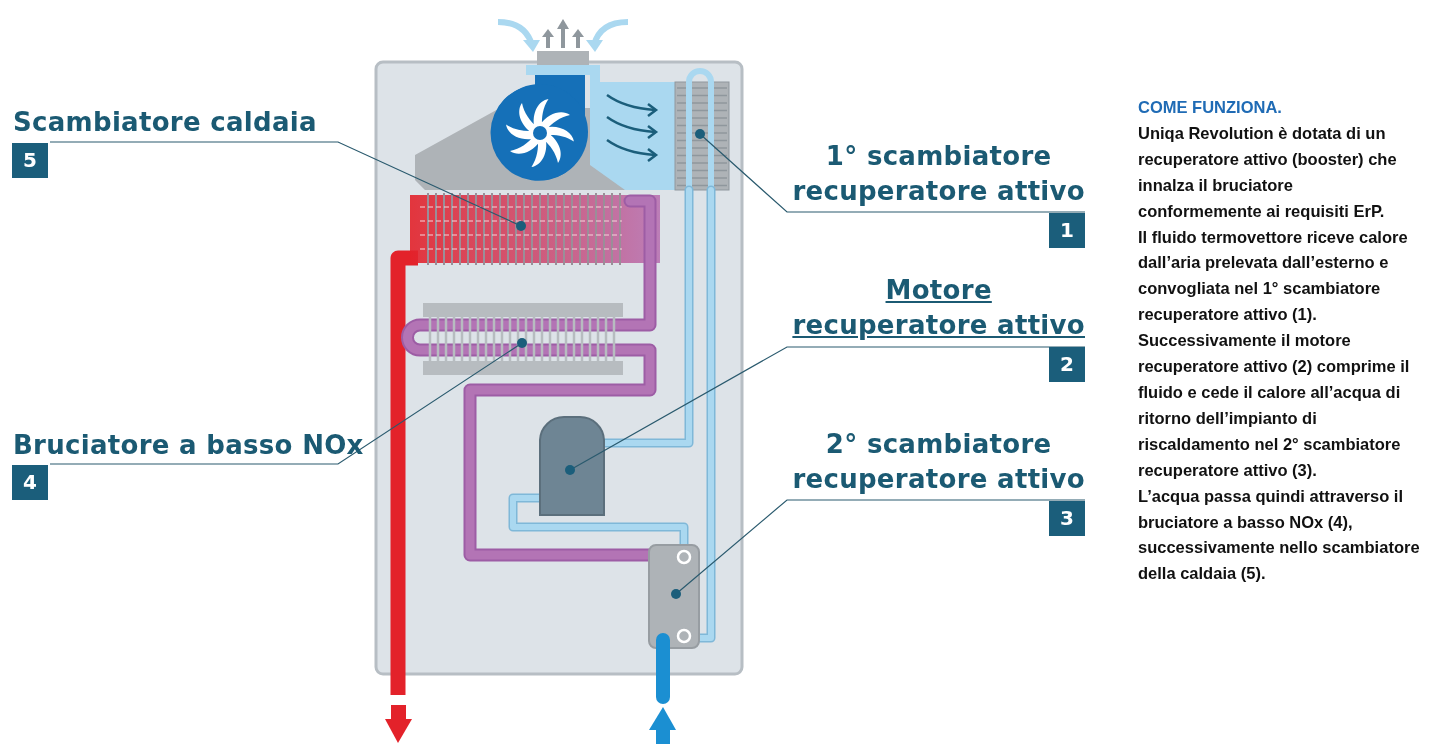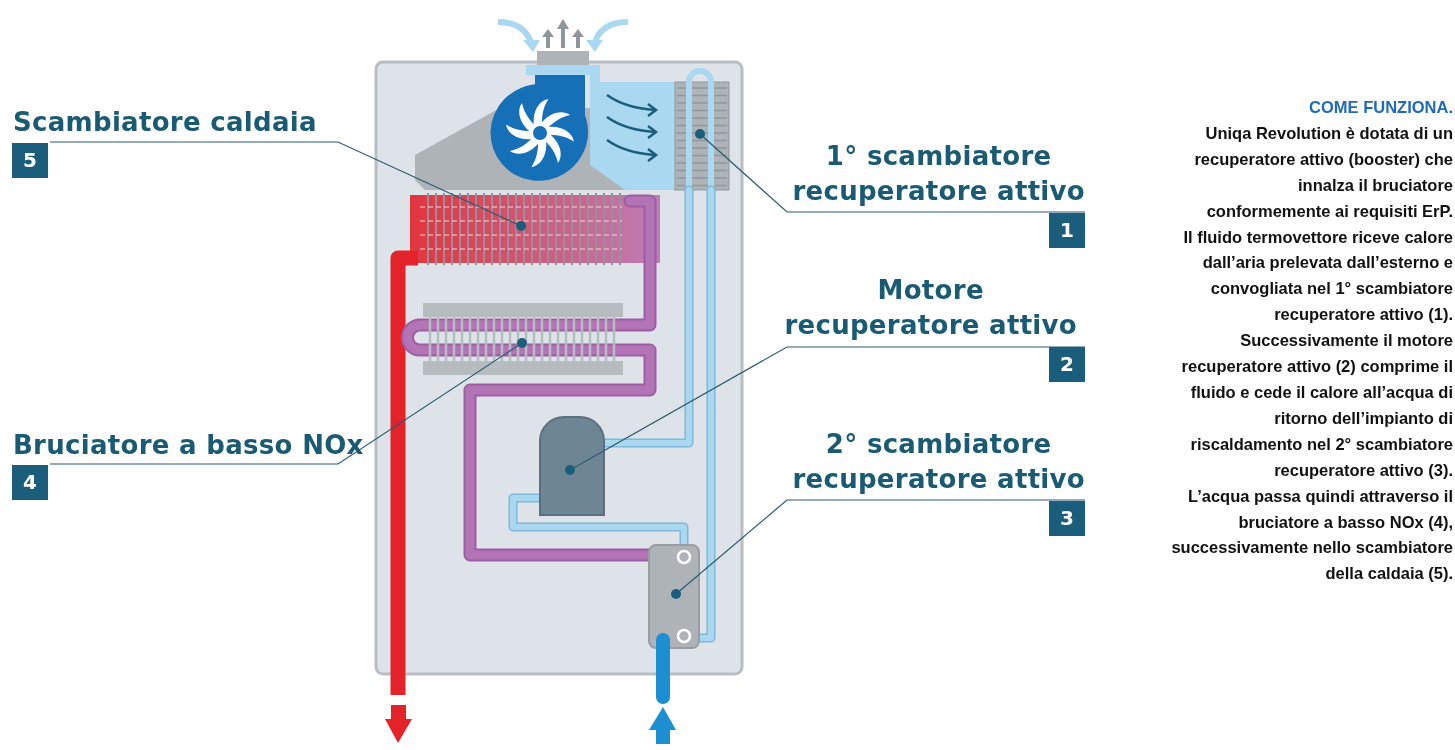--- a/index.html
+++ b/index.html
@@ -3,21 +3,21 @@
 <meta charset="utf-8">
 <style>
   html,body{margin:0;padding:0;background:#fff;}
   body{width:1455px;height:750px;position:relative;overflow:hidden;font-family:"DejaVu Sans",sans-serif;}
   #diagram{position:absolute;left:0;top:0;width:1455px;height:750px;}
   .label{position:absolute;color:#1b5a73;font-family:"DejaVu Sans",sans-serif;font-weight:bold;font-size:26px;line-height:35px;letter-spacing:0.3px;white-space:nowrap;}
   .label.right{text-align:center;}
   .badge{position:absolute;width:36px;height:35px;background:#1b5e7b;color:#fff;font-weight:bold;font-size:20px;line-height:35px;text-align:center;font-family:"DejaVu Sans",sans-serif;}
   #desc{position:absolute;left:1138px;top:95px;width:315px;font-family:"Liberation Sans",sans-serif;font-weight:bold;font-size:16.5px;line-height:25.9px;color:#111;}
   #desc .title{color:#1f6bb5;}
-  #desc div{white-space:nowrap;text-align:right;}
+  #desc div{white-space:nowrap;}
 </style>
 </head>
 <body>
 
 <svg id="diagram" viewBox="0 0 1455 750" xmlns="http://www.w3.org/2000/svg">
 
   <rect x="376" y="62" width="366" height="612" rx="7" fill="#dde3e8" stroke="#b7bec4" stroke-width="3"></rect>
 
   <g>
     <path d="M498,22 Q525,22 532,45" fill="none" stroke="#aad8f0" stroke-width="6"></path>
@@ -223,21 +223,21 @@
 
 <div class="label" style="left:13px;top:428px;">Bruciatore a basso NOx</div>
 <div class="badge" style="left:12px;top:465px;">4</div>
 
 <div class="label right" style="right:370px;top:139px;">
   <div>1° scambiatore</div>
   <div>recuperatore attivo</div>
 </div>
 <div class="badge" style="left:1049px;top:213px;">1</div>
 
-<div class="label right" style="right:378px;top:273px;">
+<div class="label right" style="right:370px;top:273px;text-decoration:underline;">
   <div>Motore</div>
   <div>recuperatore attivo</div>
 </div>
 <div class="badge" style="left:1049px;top:347px;">2</div>
 
 <div class="label right" style="right:370px;top:427px;">
   <div>2° scambiatore</div>
   <div>recuperatore attivo</div>
 </div>
 <div class="badge" style="left:1049px;top:501px;">3</div>

